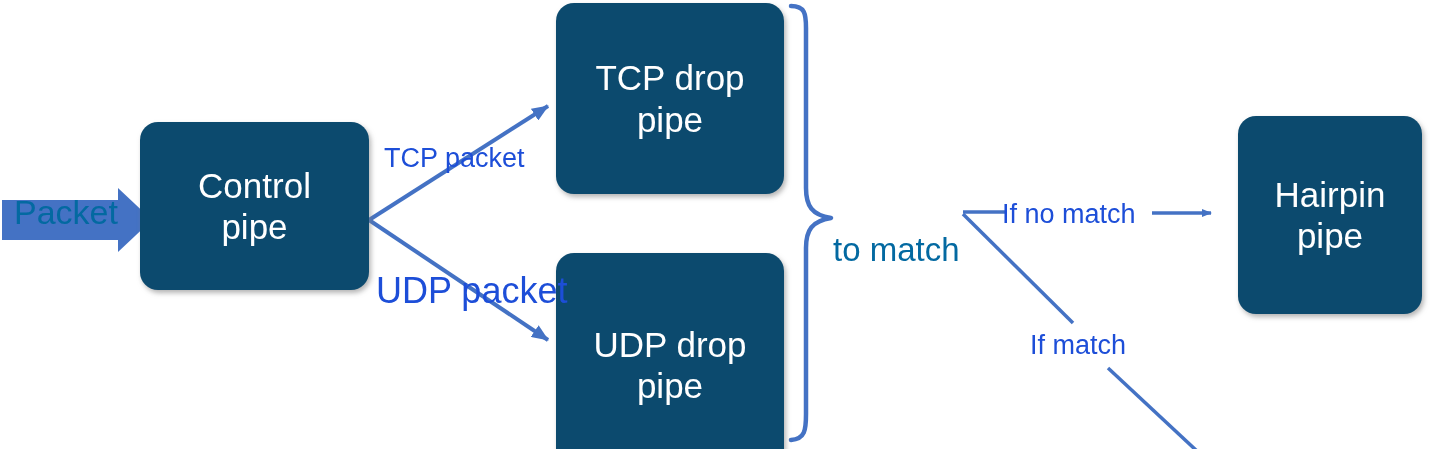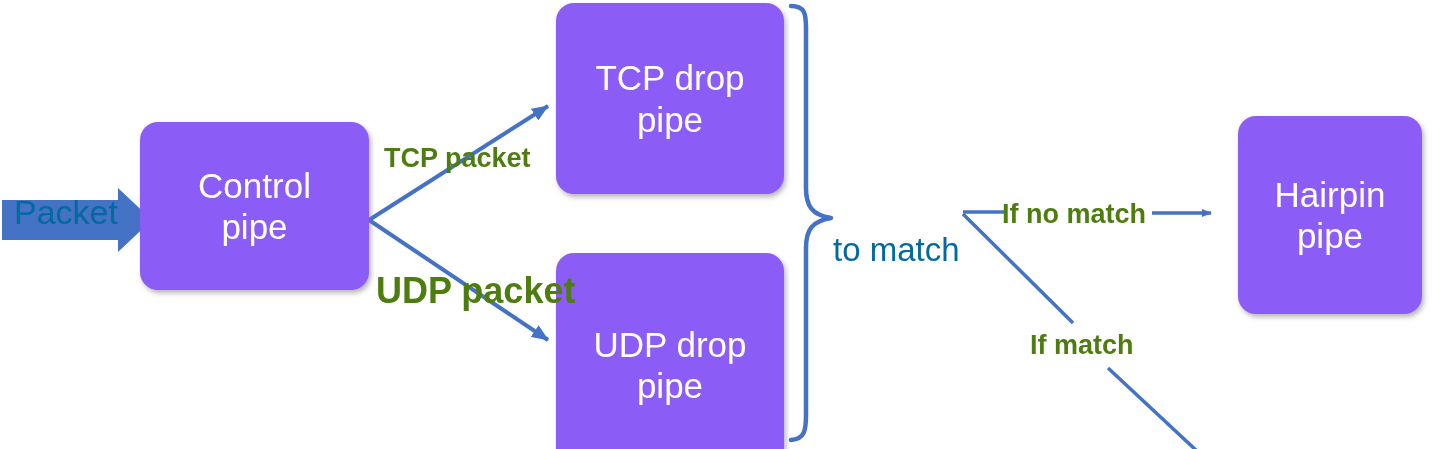--- a/index.html
+++ b/index.html
@@ -20,36 +20,36 @@
   #wires {
     position: absolute;
     left: 0;
     top: 0;
     width: 1440px;
     height: 449px;
     pointer-events: none;
   }
   .node-box {
     position: absolute;
-    background: #8b5cf6;
+    background: #0c4a6e;
     border-radius: 18px;
     box-shadow: 2px 3px 5px rgba(120,120,120,0.55);
     display: flex;
     align-items: center;
     justify-content: center;
     text-align: center;
     color: #ffffff;
     font-weight: 400;
     line-height: 1.18;
     box-sizing: border-box;
   }
   .edge-label {
     position: absolute;
-    color: #4d7c0f;
-    font-weight: bold;
+    color: #1d4ed8;
+    font-weight: normal;
     white-space: nowrap;
     line-height: 1.05;
   }
   .plain-label {
     position: absolute;
     color: #0369a1;
     font-weight: 400;
     white-space: nowrap;
     line-height: 1.12;
     margin-top: 25px;

